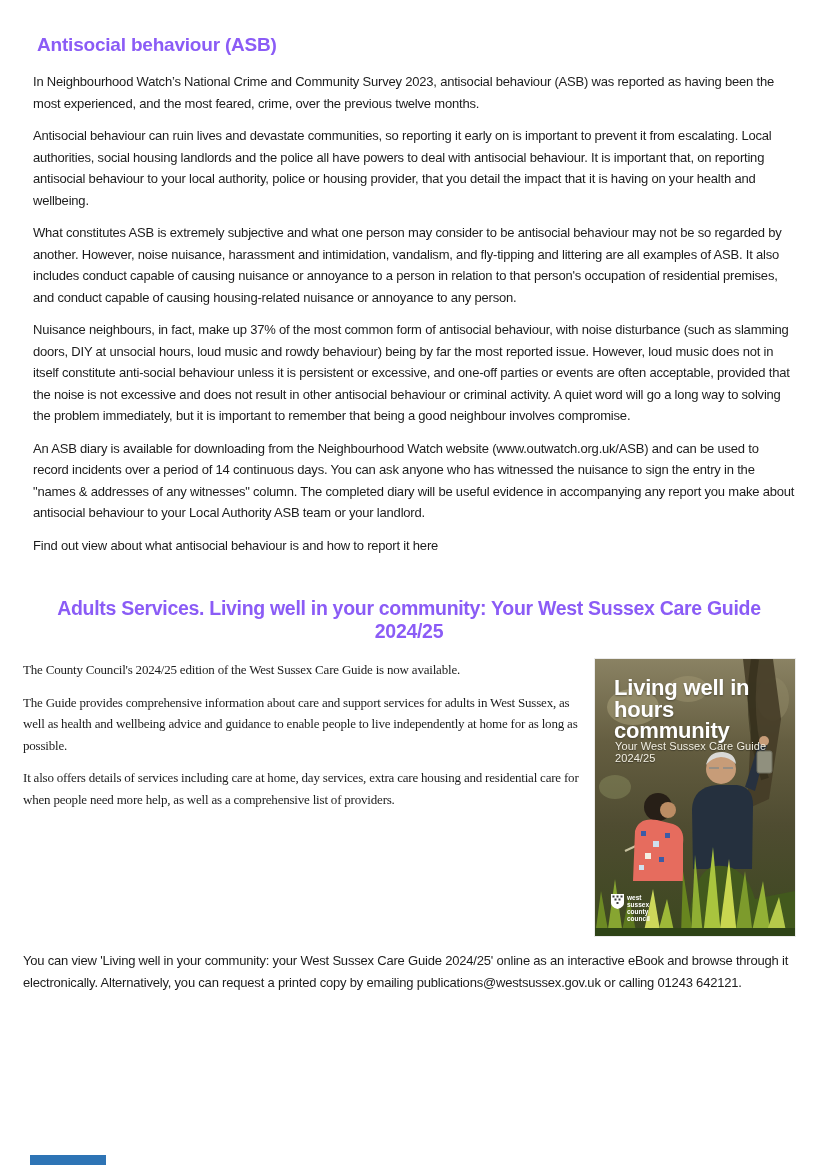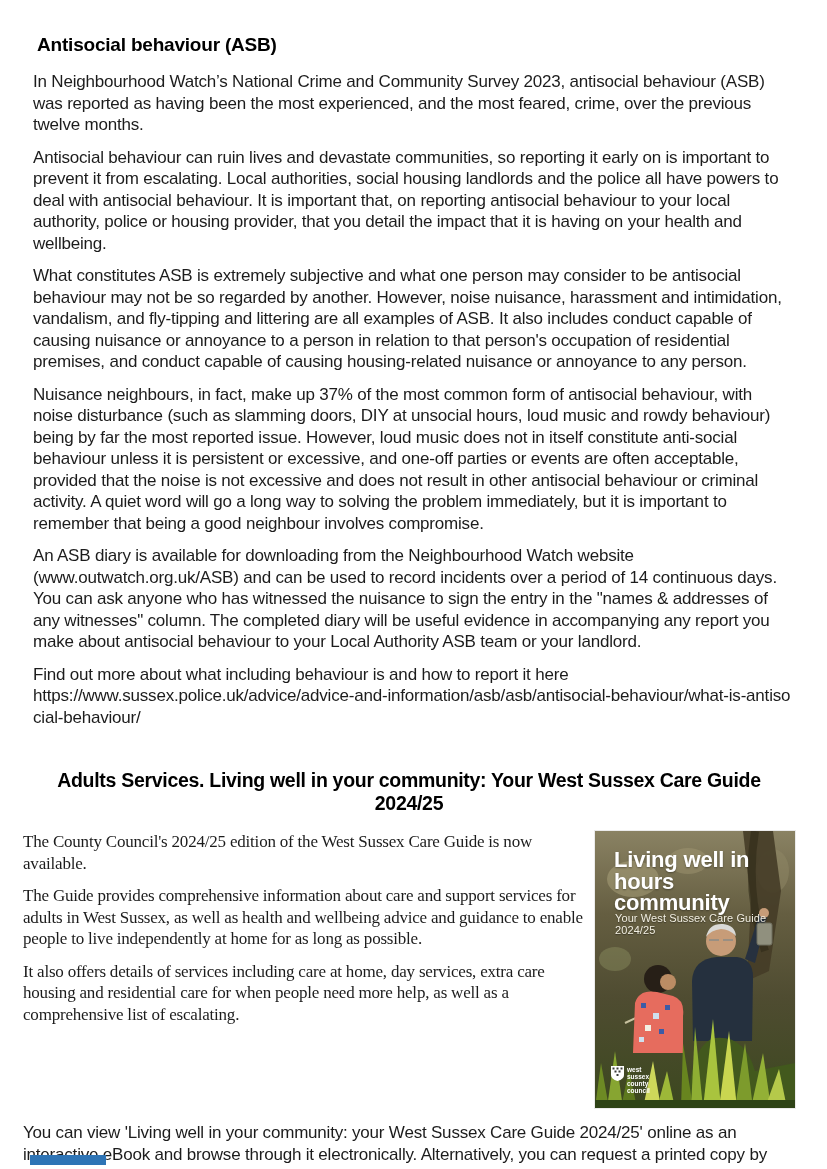--- a/index.html
+++ b/index.html
@@ -3,25 +3,25 @@
 <meta charset="utf-8">
 <style>
   html,body { margin:0; padding:0; background:#ffffff; }
   .page {
     position:relative; width:827px; height:1169px; overflow:hidden;
     background:#ffffff; color:#1c1c1c;
     font-family:"Liberation Sans", sans-serif;
   }
   .asb-section { padding:0 32px 0 33px; }
   .heading-red {
-    color:#000000; font-weight:600; letter-spacing:-0.2px;
+    color:#8b5cf6; font-weight:600; letter-spacing:-0.2px;
   }
   .asb-heading { font-size:19px; margin:34px 0 0 4px; }
   .body-par {
-    font-size:17px; line-height:21.5px; letter-spacing:-0.2px;
+    font-size:13px; line-height:21.5px; letter-spacing:-0.2px;
     margin:11px 0 0 0;
   }
   .asb-section .body-par:first-of-type { margin-top:15px; }
   .more-info { white-space:normal; }
   .more-info .url { color:#1c1c1c; text-decoration:none; word-break:break-all; }
 
   .care-section { padding:0 32px 0 23px; }
   .care-heading { font-size:19.5px; letter-spacing:-0.3px; margin:41px 0 0 0; font-weight:600;text-align:center; }
   .care-row { display:flex; align-items:flex-start; margin-top:16px; }
   .care-left { width:565px;font-family:Liberation Serif, serif; }
@@ -59,33 +59,32 @@
 <div class="page">
 
   <div class="asb-section">
     <h1 class="heading-red asb-heading">Antisocial behaviour (ASB)</h1>
     <p class="body-par">In Neighbourhood Watch’s National Crime and Community Survey 2023,  antisocial behaviour (ASB) was reported as having been the most experienced, and the most feared, crime, over the previous twelve months.</p>
     <p class="body-par">Antisocial behaviour can ruin lives and devastate communities, so reporting it early on is important to prevent it from escalating.  Local authorities, social housing landlords and the police all have powers to deal with antisocial behaviour. It is important that, on reporting antisocial behaviour to your local authority, police or housing provider, that you detail the impact that it is having on your health and wellbeing.</p>
     <p class="body-par">What constitutes ASB is extremely subjective and what one person may consider to be antisocial behaviour may not be so regarded by another. However, noise nuisance, harassment and intimidation, vandalism, and fly-tipping and littering are all examples of ASB. It also includes conduct capable of causing nuisance or annoyance to a person in relation to that person's occupation of residential premises, and conduct capable of causing housing-related nuisance or annoyance to any person.</p>
     <p class="body-par">Nuisance neighbours, in fact, make up 37% of the most common form of antisocial behaviour, with noise disturbance (such as slamming doors, DIY at unsocial hours, loud music and rowdy behaviour) being by far the most reported issue. However, loud music does not in itself constitute anti-social behaviour unless it is persistent or excessive, and one-off parties or events are often acceptable, provided that the noise is not excessive and does not result in other antisocial behaviour or criminal activity. A quiet word will go a long way to solving the problem immediately, but it is  important to remember that being a good neighbour involves compromise.</p>
     <p class="body-par">An ASB diary is available for downloading from the Neighbourhood Watch website (www.outwatch.org.uk/ASB) and can be used to record incidents over a period of 14 continuous days. You can ask anyone who has witnessed the nuisance to sign the entry in the "names &amp; addresses of any witnesses" column. The completed diary will be useful evidence in accompanying any report you make about antisocial behaviour to your Local Authority ASB team or your landlord.</p>
     <p class="body-par more-info">
-      <span>Find out more about what including behaviour is and how to report it here</span><br>
-      <span class="url">https://www.sussex.police.uk/advice/advice-and-information/asb/asb/antisocial-behaviour/what-is-antisocial-behaviour/</span>
+      <span>Find out view about what antisocial behaviour is and how to report it here</span><br>
     </p>
   </div>
 
   <div class="care-section">
     <h2 class="heading-red care-heading">Adults Services. Living well in your community: Your West Sussex Care Guide 2024/25</h2>
 
     <div class="care-row">
       <div class="care-left">
         <p class="body-par">The County Council's 2024/25 edition of the West Sussex Care Guide is now available.</p>
         <p class="body-par">The Guide provides comprehensive information about care and support services for adults in West Sussex, as well as health and wellbeing advice and guidance to enable people to live independently at home for as long as possible.</p>
-        <p class="body-par">It also offers details of services including care at home, day services, extra care housing and residential care for when people need more help, as well as a comprehensive list of escalating.</p>
+        <p class="body-par">It also offers details of services including care at home, day services, extra care housing and residential care for when people need more help, as well as a comprehensive list of providers.</p>
       </div>
 
       <div class="cover">
         <svg class="cover-art" width="200" height="277" viewBox="0 0 200 277" xmlns="http://www.w3.org/2000/svg" aria-hidden="true">
           <defs>
             <linearGradient id="bgG" x1="0" y1="0" x2="0" y2="1">
               <stop offset="0" stop-color="#8a8263"></stop>
               <stop offset="0.3" stop-color="#655e41"></stop>
               <stop offset="0.6" stop-color="#4f4c31"></stop>
               <stop offset="1" stop-color="#3c481f"></stop>

